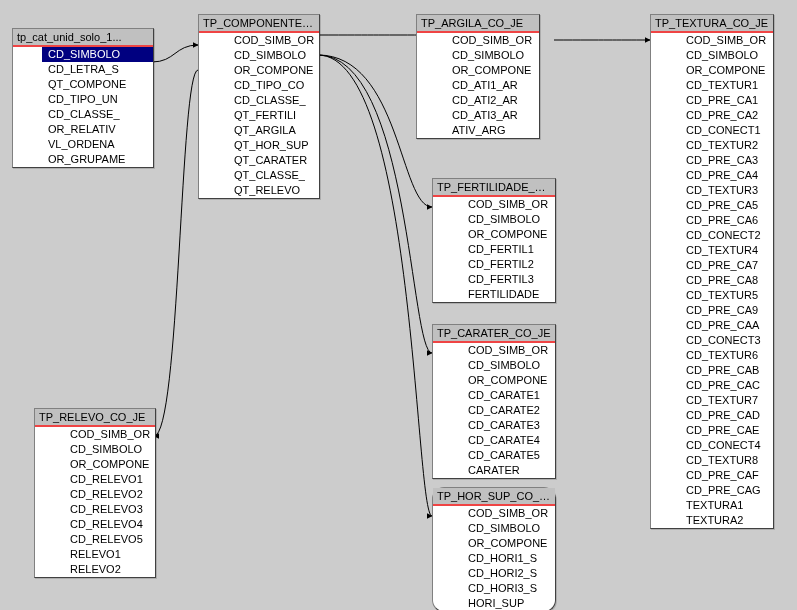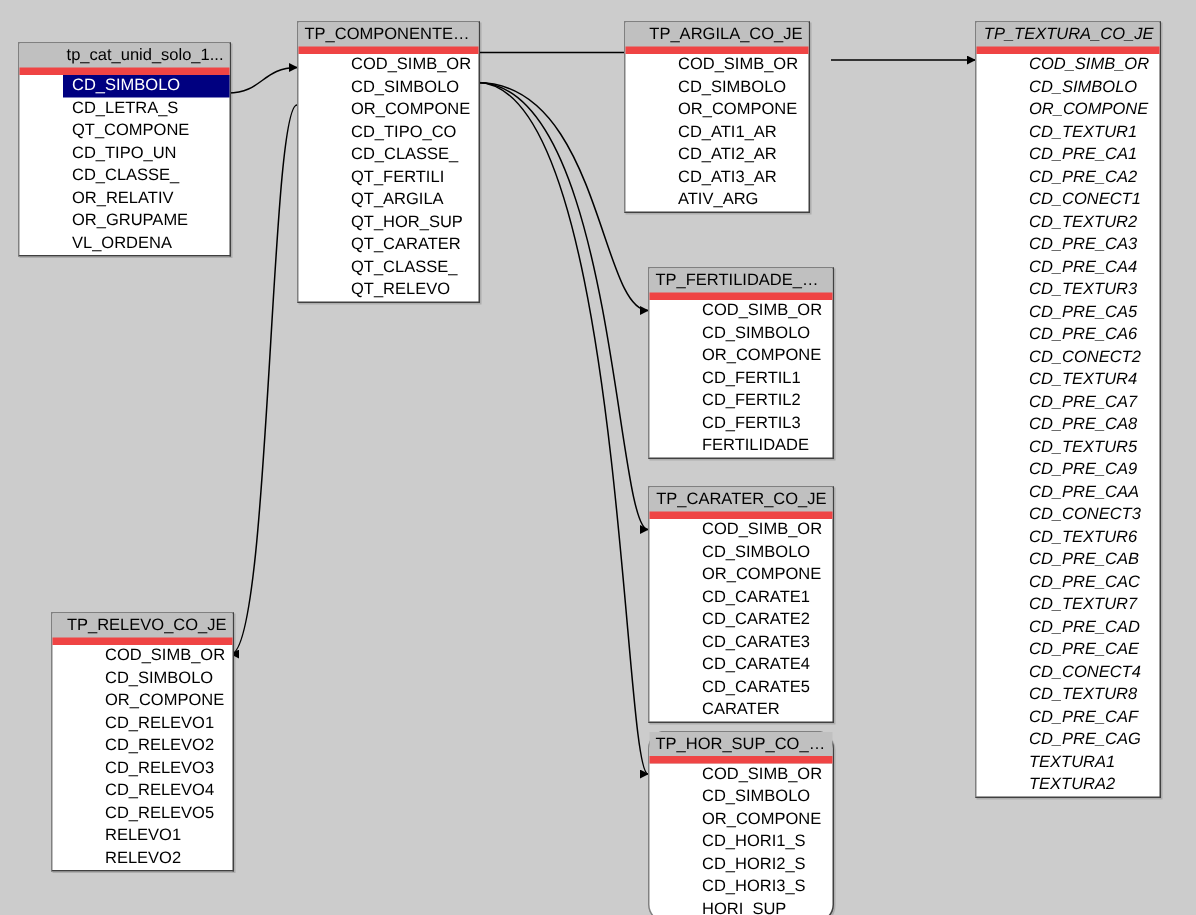--- a/index.html
+++ b/index.html
@@ -29,28 +29,27 @@
   .tablebox {
     position: absolute;
     background: #ffffff;
     border: 1px solid #808080;
     border-right-color: #404040;
     border-bottom-color: #404040;
     box-shadow: 1px 1px 0 rgba(0,0,0,0.15);
   }
   .tablebox .titlebar {
     background: #c0c0c0;
-    border-bottom: 5px solid #ef4444;
+    border-bottom: 2px solid #ef4444;
     padding: 2px 4px;
     font-weight: normal;
     white-space: nowrap;
     overflow: hidden;
     text-overflow: ellipsis;
     cursor: move;
-    text-align: right;
   }
   .tablebox .fields {
     padding: 0;
     margin-left: 29px;
   }
   .tablebox .field {
     padding: 1px 6px;
     line-height: 13px;
     white-space: nowrap;
     cursor: pointer;
@@ -90,22 +89,22 @@
 
 <div class="tablebox" style="left:12px; top:28px; width:140px;">
   <div class="titlebar">tp_cat_unid_solo_1...</div>
   <div class="fields">
         <div class="field selected">CD_SIMBOLO</div>
         <div class="field">CD_LETRA_S</div>
         <div class="field">QT_COMPONE</div>
         <div class="field">CD_TIPO_UN</div>
         <div class="field">CD_CLASSE_</div>
         <div class="field">OR_RELATIV</div>
+        <div class="field">VL_ORDENA</div>
         <div class="field">OR_GRUPAME</div>
-        <div class="field">VL_ORDENA</div>
       </div>
 </div>
 
 <div class="tablebox" style="left:198px; top:14px; width:120px;">
   <div class="titlebar">TP_COMPONENTE_JE</div>
   <div class="fields">
         <div class="field">COD_SIMB_OR</div>
         <div class="field">CD_SIMBOLO</div>
         <div class="field">OR_COMPONE</div>
         <div class="field">CD_TIPO_CO</div>
@@ -182,21 +181,21 @@
         <div class="field">CD_RELEVO1</div>
         <div class="field">CD_RELEVO2</div>
         <div class="field">CD_RELEVO3</div>
         <div class="field">CD_RELEVO4</div>
         <div class="field">CD_RELEVO5</div>
         <div class="field">RELEVO1</div>
         <div class="field">RELEVO2</div>
       </div>
 </div>
 
-<div class="tablebox" style="left:650px; top:14px; width:122px;font-style:italic;">
+<div class="tablebox" style="left:650px; top:14px; width:122px;">
   <div class="titlebar">TP_TEXTURA_CO_JE</div>
   <div class="fields">
         <div class="field">COD_SIMB_OR</div>
         <div class="field">CD_SIMBOLO</div>
         <div class="field">OR_COMPONE</div>
         <div class="field">CD_TEXTUR1</div>
         <div class="field">CD_PRE_CA1</div>
         <div class="field">CD_PRE_CA2</div>
         <div class="field">CD_CONECT1</div>
         <div class="field">CD_TEXTUR2</div>

